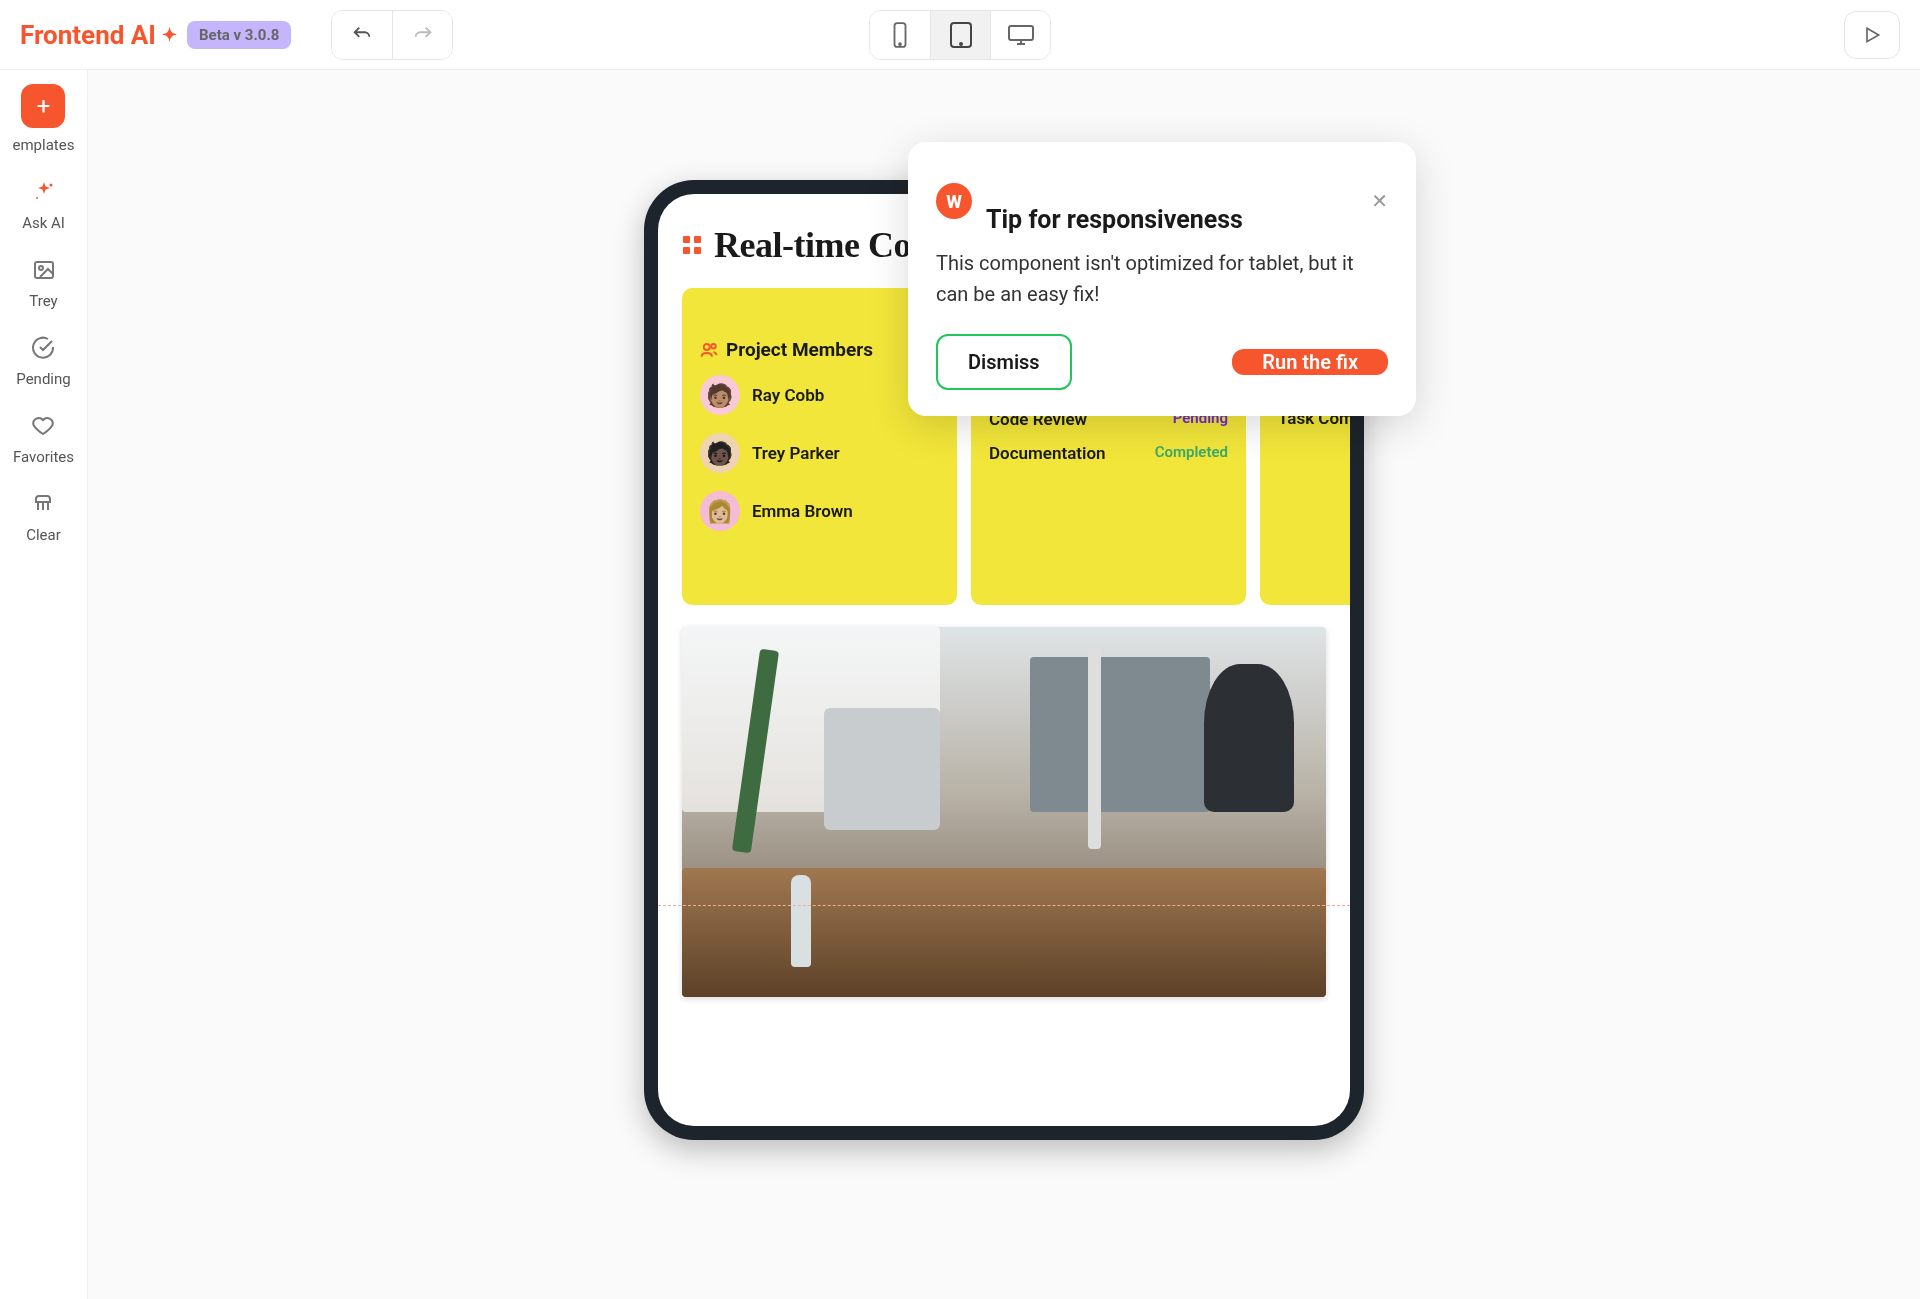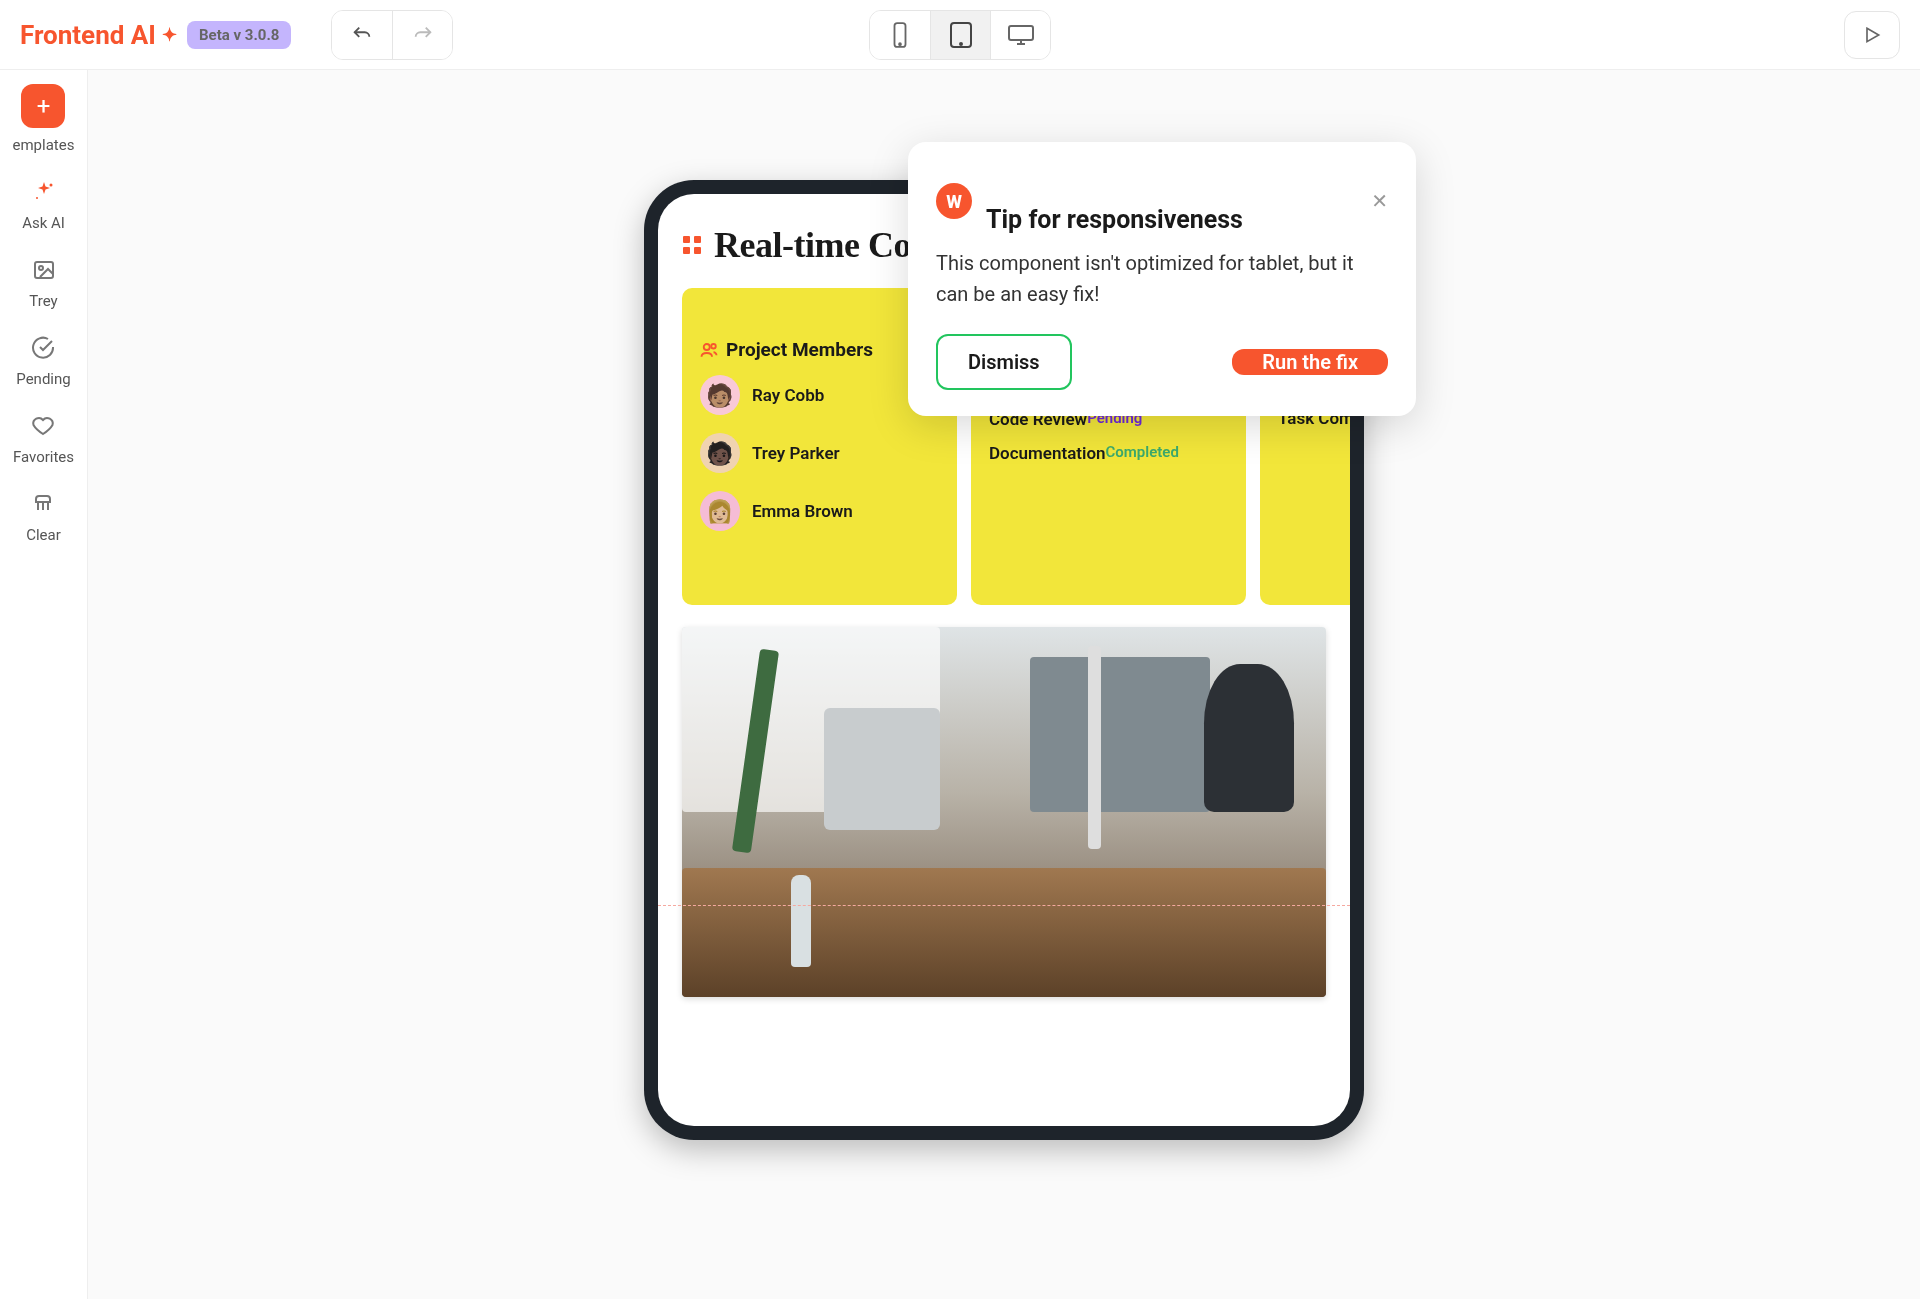--- a/index.html
+++ b/index.html
@@ -208,21 +208,21 @@
       align-items: center;
       justify-content: center;
       font-size: 22px;
     }
     .avatar.a1 { background: #f9c9d6; }
     .avatar.a2 { background: #f0d3b0; }
     .avatar.a3 { background: #f5bcd5; }
 
     .task-row {
       display: flex;
-      justify-content: flex-start;
+      justify-content: space-between;
       font-weight: 600;
       font-size: 17px;
       margin-bottom: 14px;
     }
     .task-row .status { font-size: 15px; }
     .st-pending { color: #6d28d9; }
     .st-complete { color: #3ca96c; }
 
     .workspace-photo {
       margin-top: 22px;

